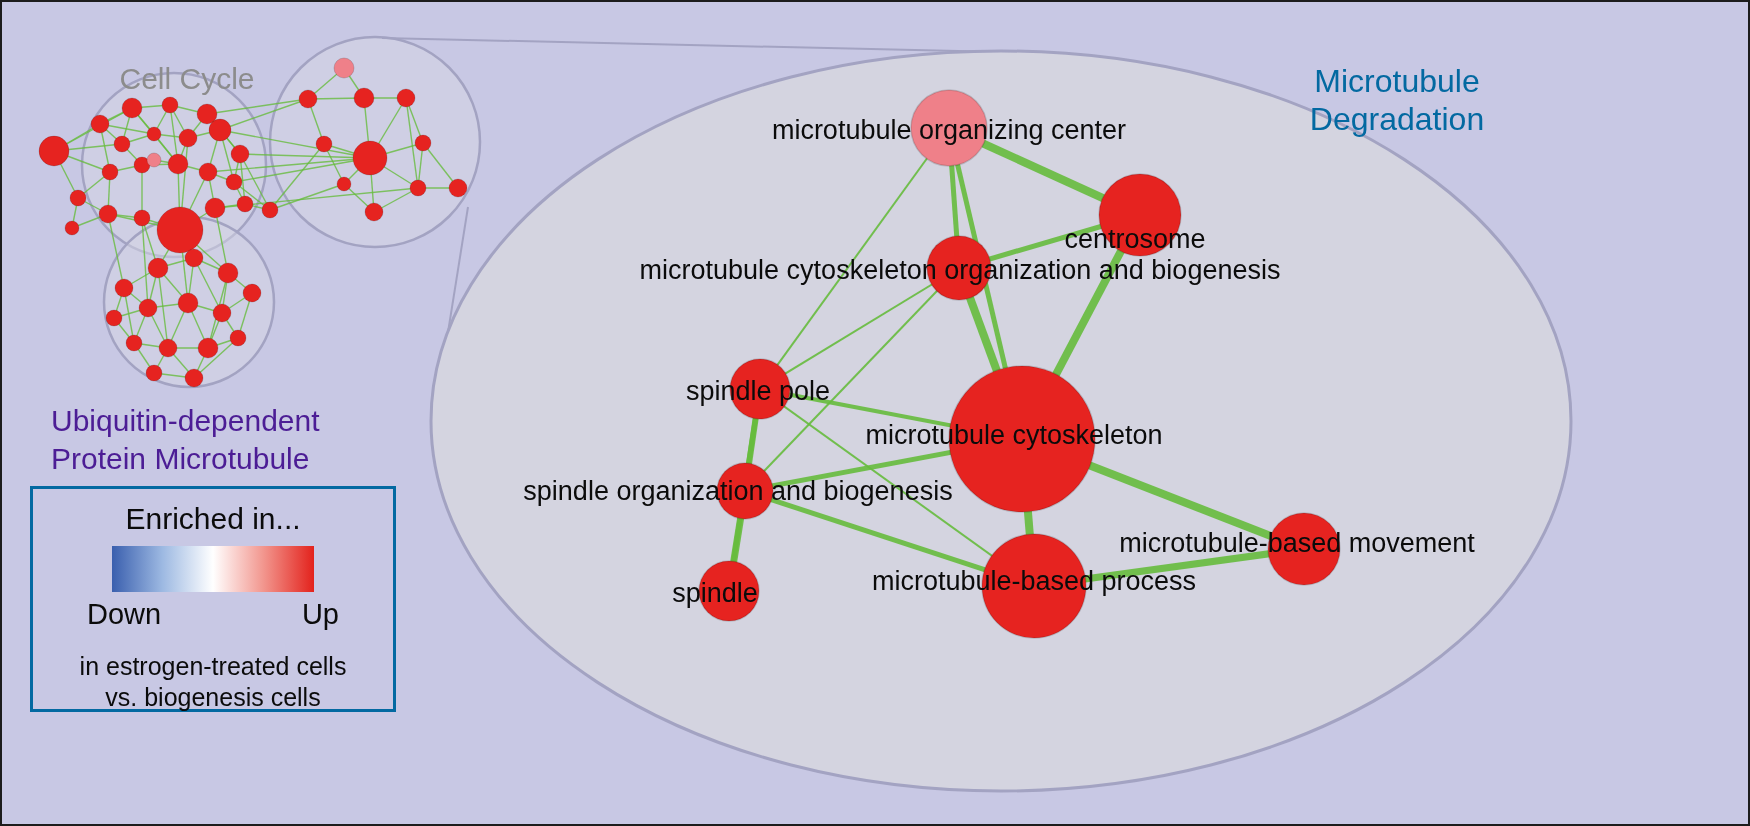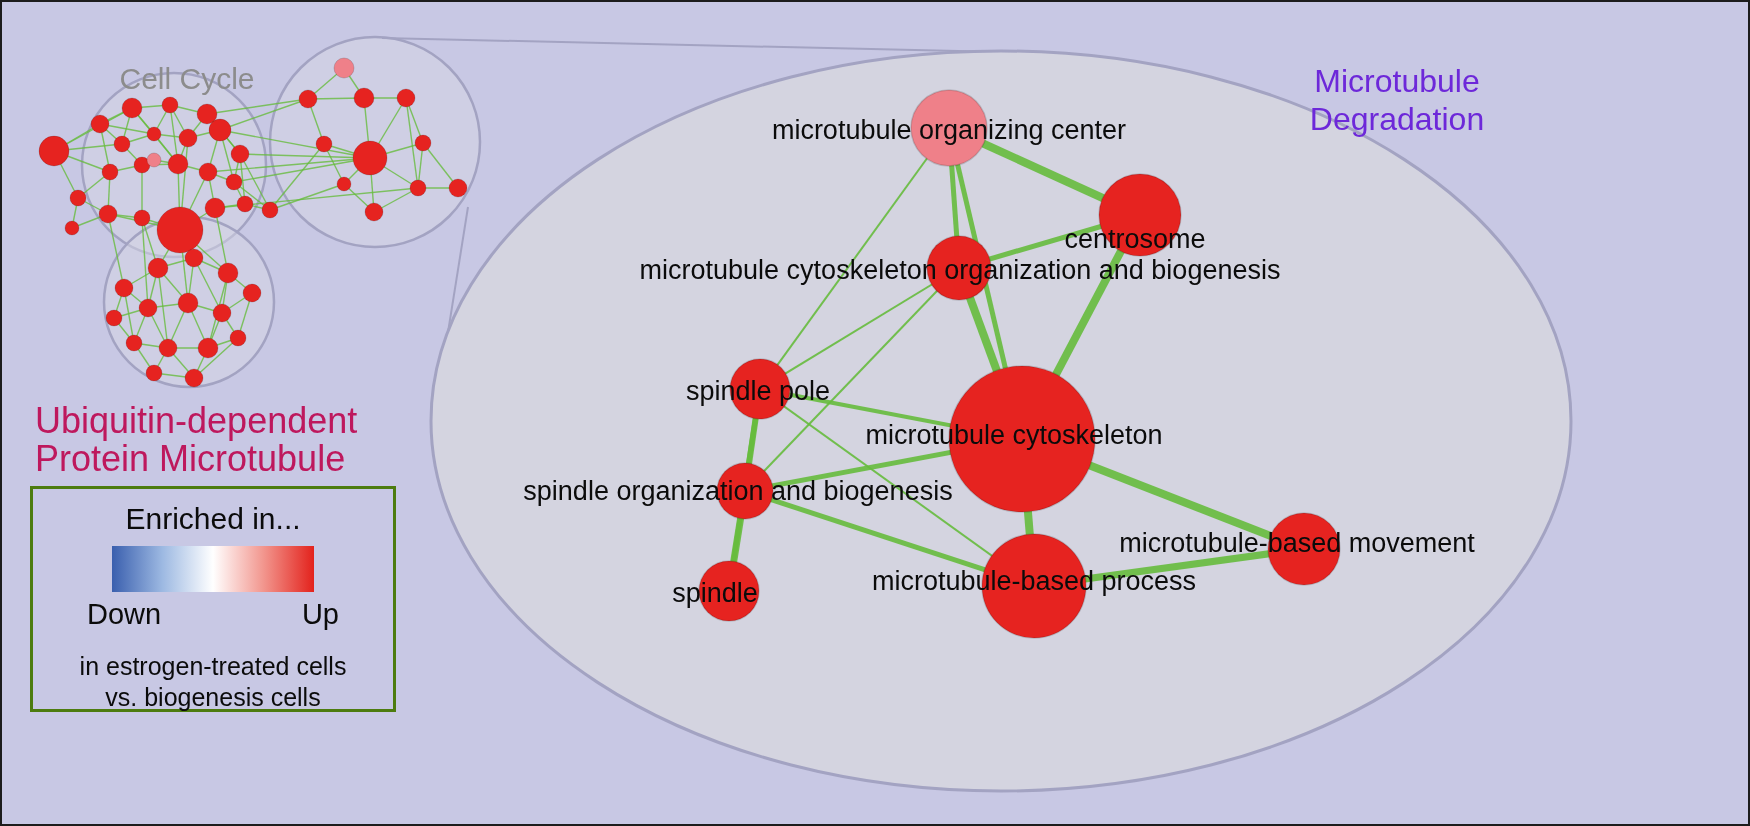--- a/index.html
+++ b/index.html
@@ -14,32 +14,32 @@
   }
   svg{position:absolute;left:0;top:0;}
   svg text{font-family:"Liberation Sans",sans-serif;}
   .lbl{position:absolute;margin-top:16px;}
   .cell-cycle-lbl{
     left:100px;top:44px;width:170px;
     text-align:center;
     color:#8c8c8c;font-size:30px;font-weight:400;
   }
   .ubiquitin-lbl{
-    left:33px;top:384px;
-    color:#be185d;font-size:36px;line-height:38px;
+    left:49px;top:384px;
+    color:#4c1d95;font-size:30px;line-height:38px;
   }
   .detail-title{
     left:1255px;top:44px;width:280px;
     text-align:center;
-    color:#6d28d9;font-size:32px;line-height:38px;
+    color:#0369a1;font-size:32px;line-height:38px;
   }
   .legend{
     position:absolute;left:28px;top:484px;
     width:366px;height:226px;
-    border:3px solid #4d7c0f;
+    border:3px solid #0369a1;
     box-sizing:border-box;
     background:#c8c8e4;
   }
   .legend-title{
     margin-top:13px;text-align:center;
     font-size:30px;color:#0b0b0b;
   }
   .legend-gradient{
     width:202px;height:46px;
     margin:10px auto 0 auto;

